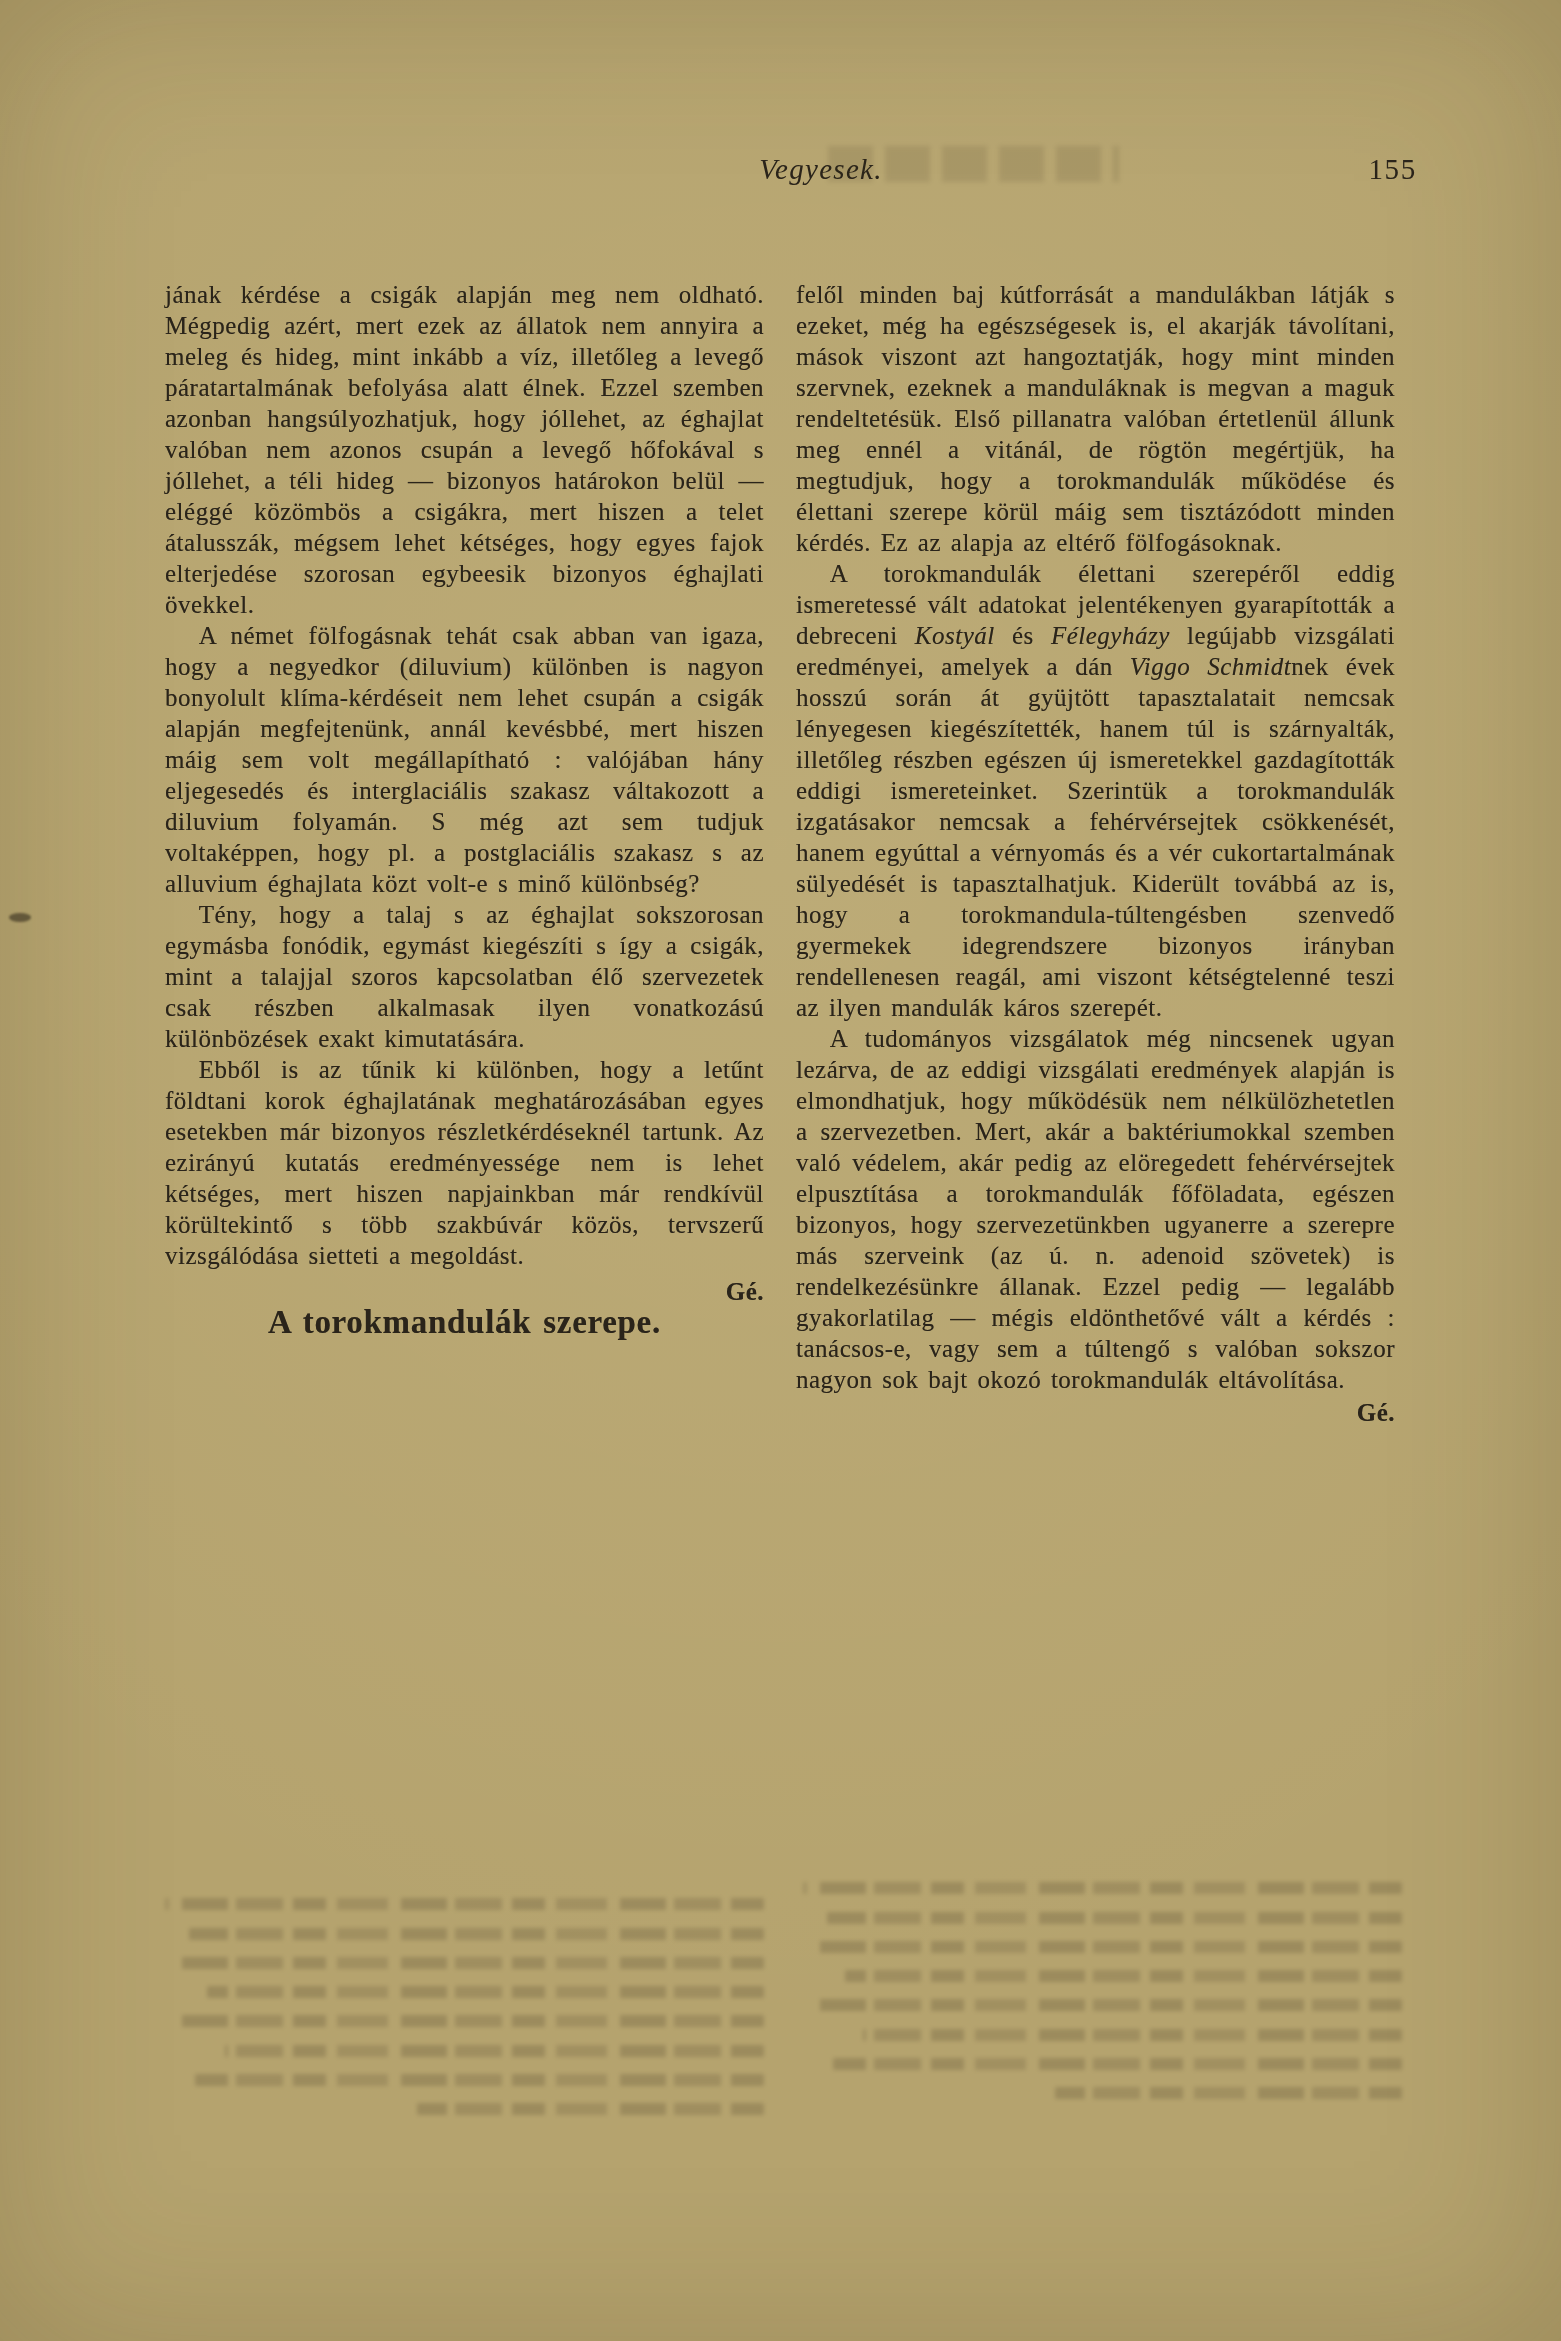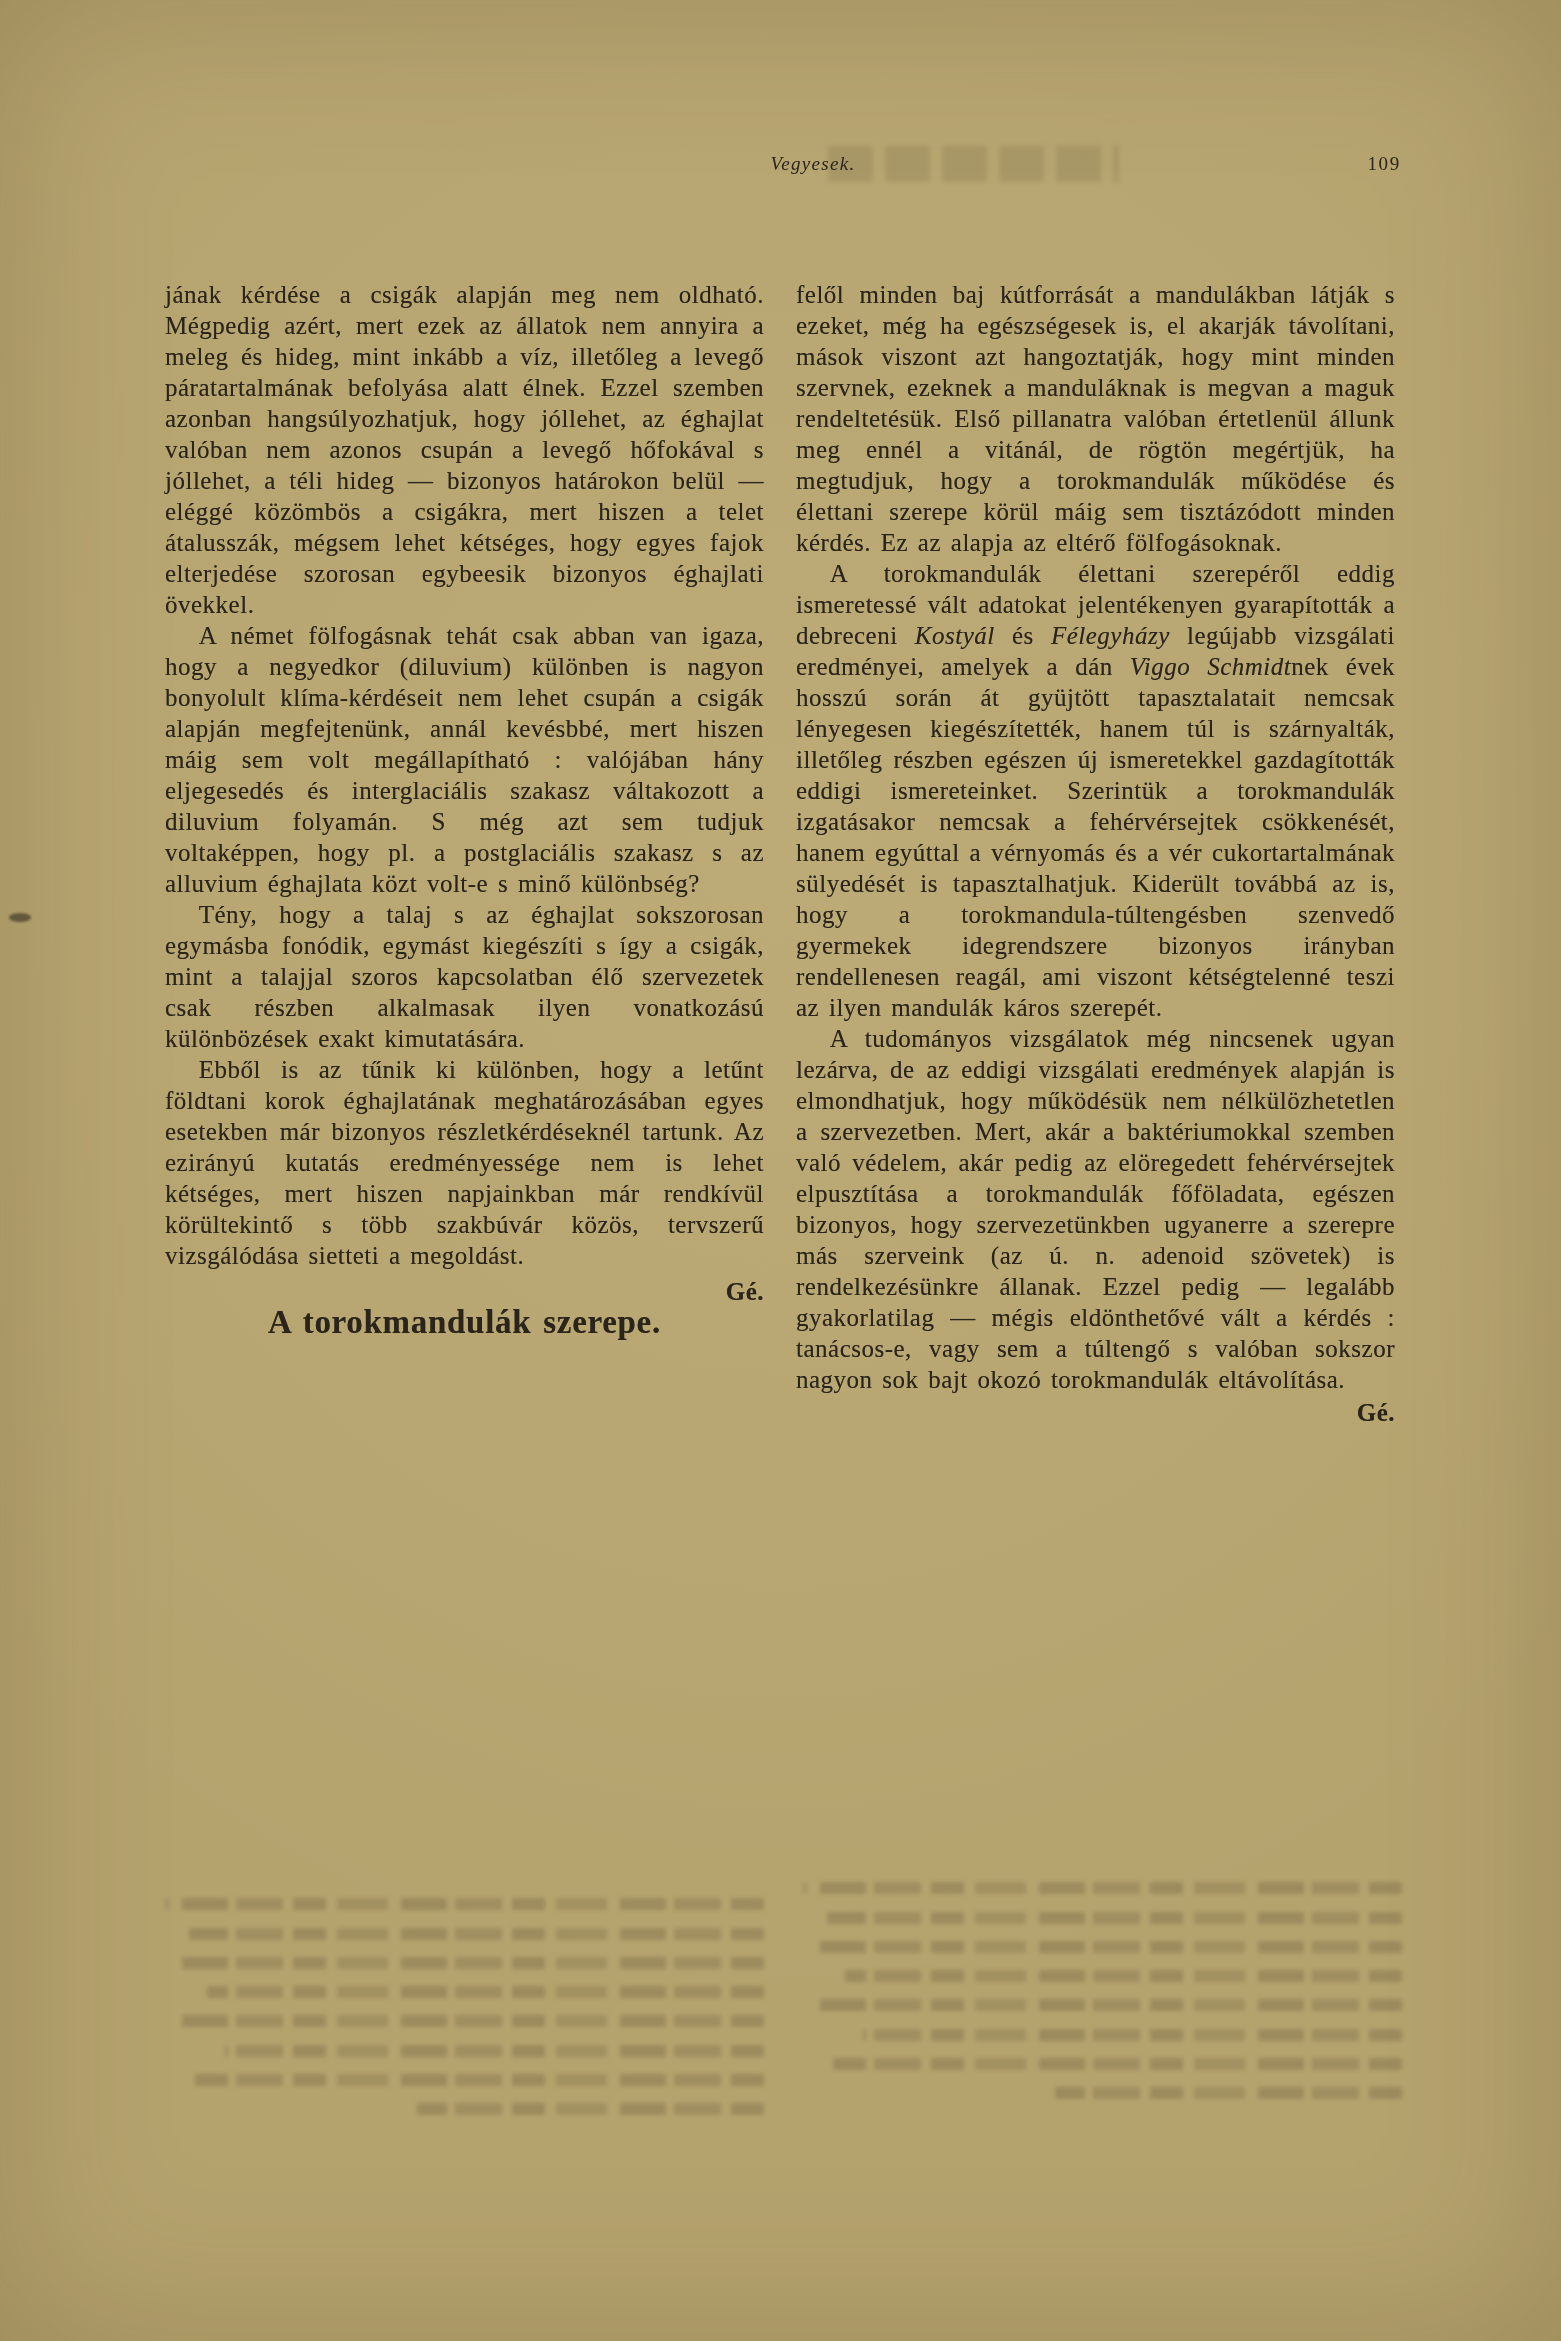--- a/index.html
+++ b/index.html
@@ -15,21 +15,21 @@
   }
   .page{
     position:absolute;inset:0;
     background:
       radial-gradient(120% 85% at 50% 36%, rgba(255,244,200,0.10), rgba(0,0,0,0) 60%),
       radial-gradient(145% 120% at 50% 50%, rgba(0,0,0,0) 62%, rgba(60,45,20,0.20) 100%),
       var(--paper);
     box-shadow:inset 0 0 173px rgba(70,55,25,.22);
   }
   
-  .running-head{position:absolute;top:153px;left:165px;right:160px;font-size:19px;color:var(--ink);}
+  .running-head{position:absolute;top:153px;left:165px;right:144px;font-size:29px;color:var(--ink);}
   .running-title{display:block;text-align:center;font-style:italic;letter-spacing:1.3px;transform:translateX(30px);}
   .page-number{position:absolute;right:0;top:0;letter-spacing:1.7px;font-style:normal;}
   
   .columns{position:absolute;top:279px;left:165px;width:1237px;display:flex;gap:32px;}
   .column{width:599px;font-size:25px;line-height:31px;text-align:justify;letter-spacing:0.5px;word-spacing:3px;
     text-shadow:0 0 0.5px rgba(42,36,26,.45);}
   .para{margin:0;text-indent:1.35em;}
   .para.no-indent{text-indent:0;}
   .article-heading{font-size:33px;line-height:31px;text-align:center;font-weight:bold;margin:36px 0 29.5px;letter-spacing:0.7px;text-indent:0;}
   .signature{font-weight:bold;margin-top:36px;}
@@ -57,21 +57,21 @@
   .speck{position:absolute;left:8.7px;top:913px;width:22.6px;height:8.7px;border-radius:50%;
     background:rgba(40,32,20,.55);filter:blur(0.9px);}
 </style>
 </head>
 <body>
 
 <div class="page">
 
   <header class="running-head">
     <span class="running-title">Vegyesek.</span>
-    <span class="page-number">109</span>
+    <span class="page-number">155</span>
   </header>
 
   <div class="header-ghost"></div>
 
   <main class="columns">
 
     <section class="column column-left">
       <p class="para no-indent">jának kérdése a csigák alapján meg nem oldható. Mégpedig azért, mert ezek az állatok nem annyira a meleg és hideg, mint inkább a víz, illetőleg a levegő páratartalmának befolyása alatt élnek. Ezzel szemben azonban hangsúlyozhatjuk, hogy jóllehet, az éghajlat valóban nem azonos csupán a levegő hőfokával s jóllehet, a téli hideg — bizonyos határokon belül — eléggé közömbös a csigákra, mert hiszen a telet átalusszák, mégsem lehet kétséges, hogy egyes fajok elterjedése szorosan egybeesik bizonyos éghajlati övekkel.</p>
       <p class="para">A német fölfogásnak tehát csak abban van igaza, hogy a negyedkor (diluvium) különben is nagyon bonyolult klíma-kérdéseit nem lehet csupán a csigák alapján megfejtenünk, annál kevésbbé, mert hiszen máig sem volt megállapítható : valójában hány eljegesedés és interglaciális szakasz váltakozott a diluvium folyamán. S még azt sem tudjuk voltaképpen, hogy pl. a postglaciális szakasz s az alluvium éghajlata közt volt-e s minő különbség?</p>
       <p class="para">Tény, hogy a talaj s az éghajlat sokszorosan egymásba fonódik, egymást kiegészíti s így a csigák, mint a talajjal szoros kapcsolatban élő szervezetek csak részben alkalmasak ilyen vonatkozású különbözések exakt kimutatására.</p>

